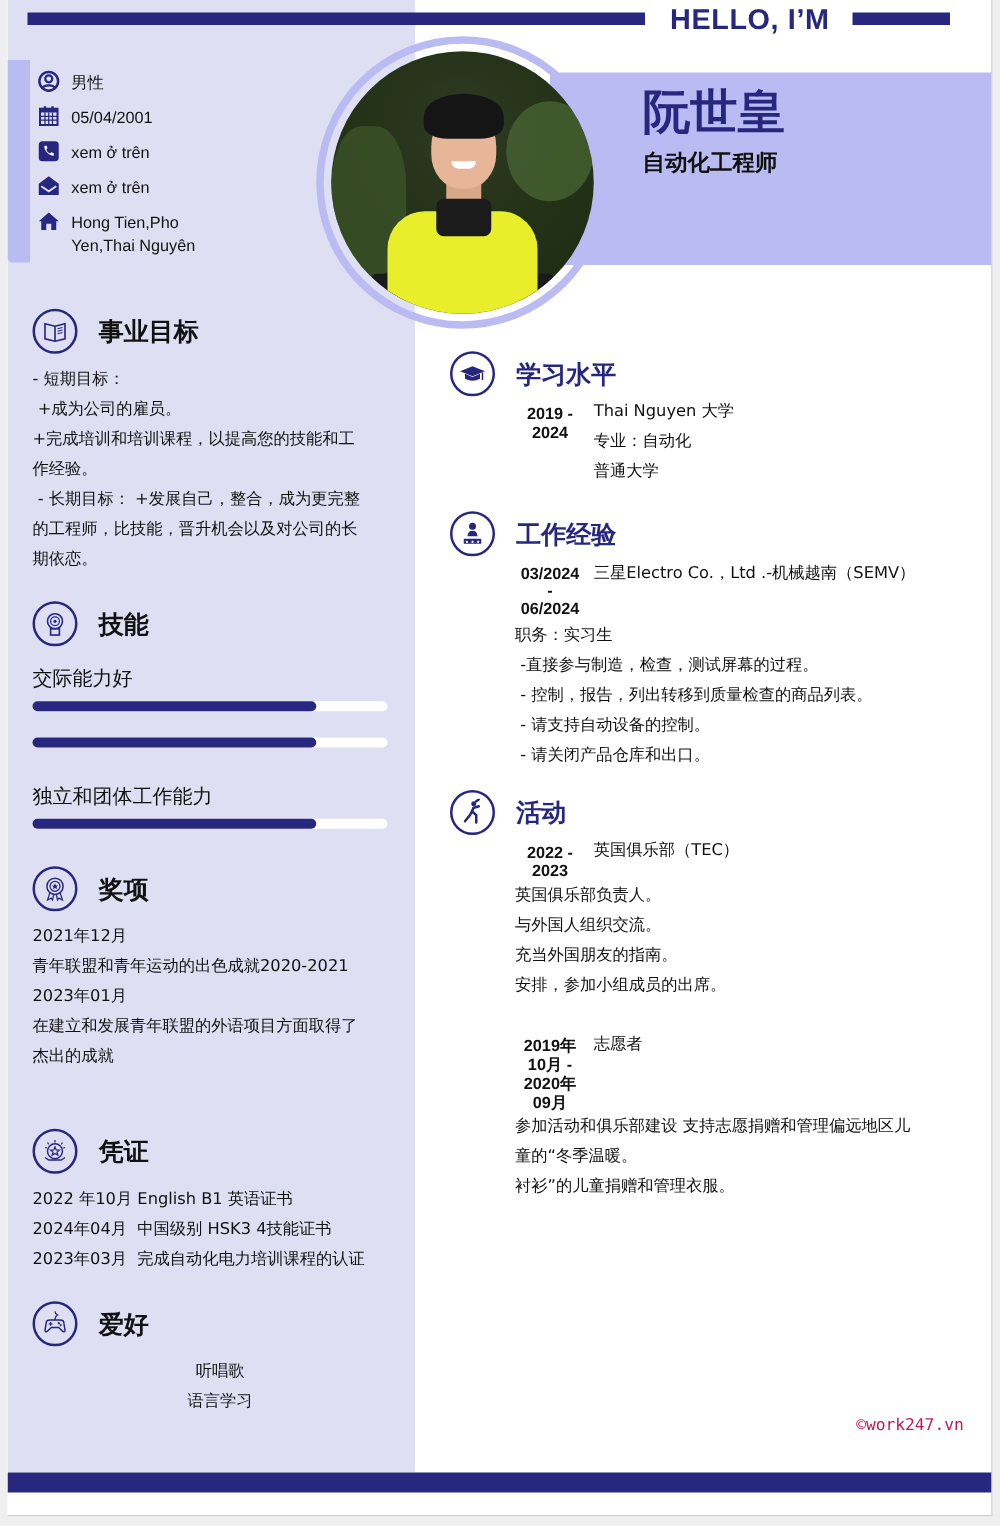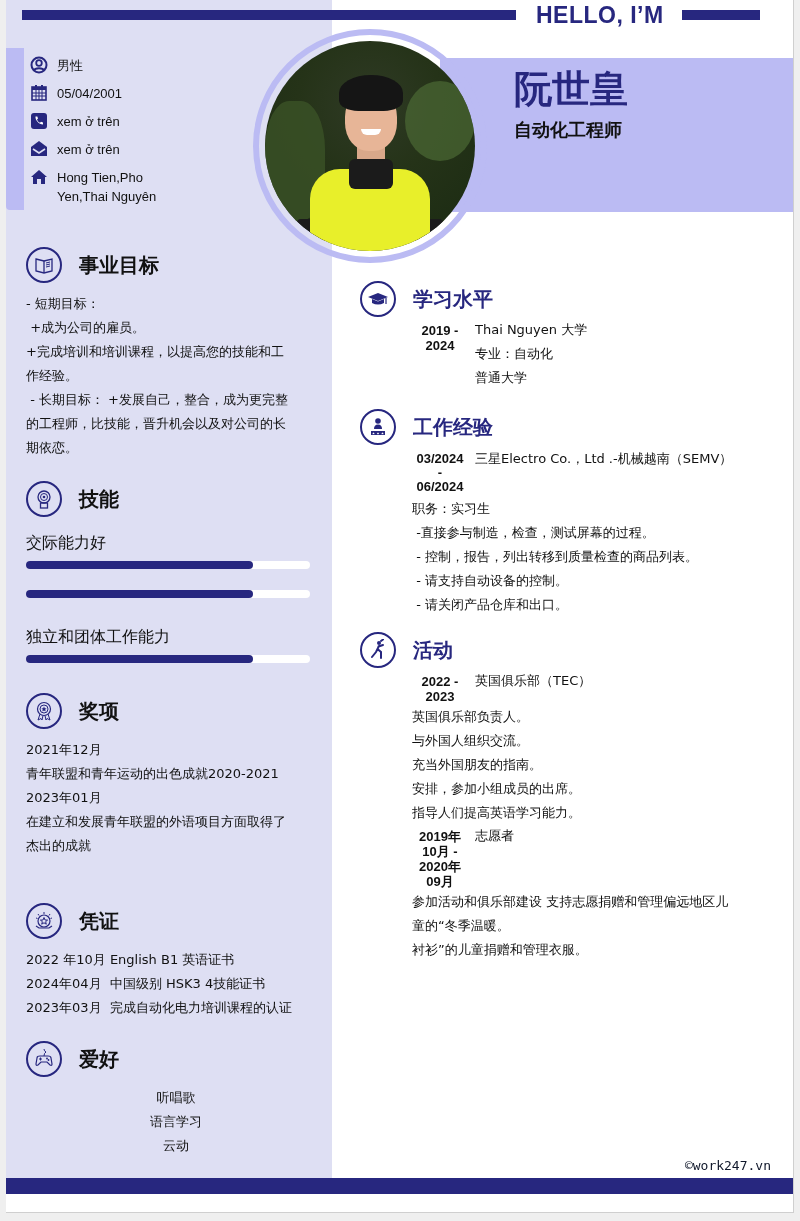--- a/index.html
+++ b/index.html
@@ -46,21 +46,21 @@
   .skill-label { font-size: 16px; line-height: 18px; }
   .skill-bar { margin-top: 9px; height: 8px; background: #ffffff; border-radius: 4px; position: relative; }
   .skill-fill { position: absolute; left: 0; top: 0; height: 8px; background: #27277f; border-radius: 4px; }
 
   .entry { position: absolute; display: flex; }
   .entry .date { width: 58px; font-family: "Liberation Sans", sans-serif; font-weight: bold; font-size: 13px; line-height: 15px; text-align: center; white-space: pre-line; flex: none; }
   .entry .body { margin-left: 6px; font-size: 13px; line-height: 24px; margin-top: -5px; }
   .entry .body div { white-space: pre-wrap; }
 
   .bottom-band { position: absolute; left: 0; top: 1178px; width: 788px; height: 16px; background: #27277f; }
-  .watermark { position: absolute; right: 22px; top: 1158px; font-family: "DejaVu Sans Mono", monospace; font-size: 13px; color: #0f172a; }
+  .watermark { position: absolute; right: 22px; top: 1133px; font-family: "DejaVu Sans Mono", monospace; font-size: 13px; color: #be185d; }
 </style>
 </head>
 <body>
 
 <div class="page">
   <div class="leftcol"></div>
 
   <div class="topbar-left"></div>
   <div class="hello">HELLO, I’M</div>
   <div class="topbar-right"></div>
@@ -229,21 +229,20 @@
           <circle cx="14" cy="10.5" r="0.9" fill="#27277f"></circle>
           <circle cx="15.5" cy="12" r="0.9" fill="#27277f"></circle>
           <path d="M11 8 Q11 5 13 4 Q11 3 11 1" fill="none" stroke="#27277f" stroke-width="1"></path>
         </svg>
     </span>
     <span class="sec-title">爱好</span>
   </div>
   <div class="text-block" style="left:20px; top:1086px; width:300px;text-align:center;">
     <div>听唱歌</div>
     <div>语言学习</div>
-    <div>云动</div>
   </div>
 
   <div class="sec-head right" style="left:354px; top:281px;">
     <span class="sec-icon">
       <svg width="22" height="22" viewBox="0 0 22 22">
           <path d="M1 9 L11 5 L21 9 L11 13 Z" fill="#27277f"></path>
           <path d="M5 11 L5 15 Q11 18 17 15 L17 11 L11 13.5 Z" fill="#27277f"></path>
           <path d="M19 10 V16" stroke="#27277f" stroke-width="1.2"></path>
         </svg>
     </span>
@@ -300,21 +299,20 @@
 2023</div>
     <div class="body">
       <div>英国俱乐部（TEC）</div>
     </div>
   </div>
   <div class="text-block" style="left:406px; top:705px; width:380px;">
     <div>英国俱乐部负责人。</div>
     <div>与外国人组织交流。</div>
     <div>充当外国朋友的指南。</div>
     <div>安排，参加小组成员的出席。</div>
-    <div>指导人们提高英语学习能力。</div>
   </div>
   <div class="entry" style="left:405px; top:829px; width:360px;">
     <div class="date">2019年
 10月 -
 2020年
 09月</div>
     <div class="body">
       <div>志愿者</div>
     </div>
   </div>

